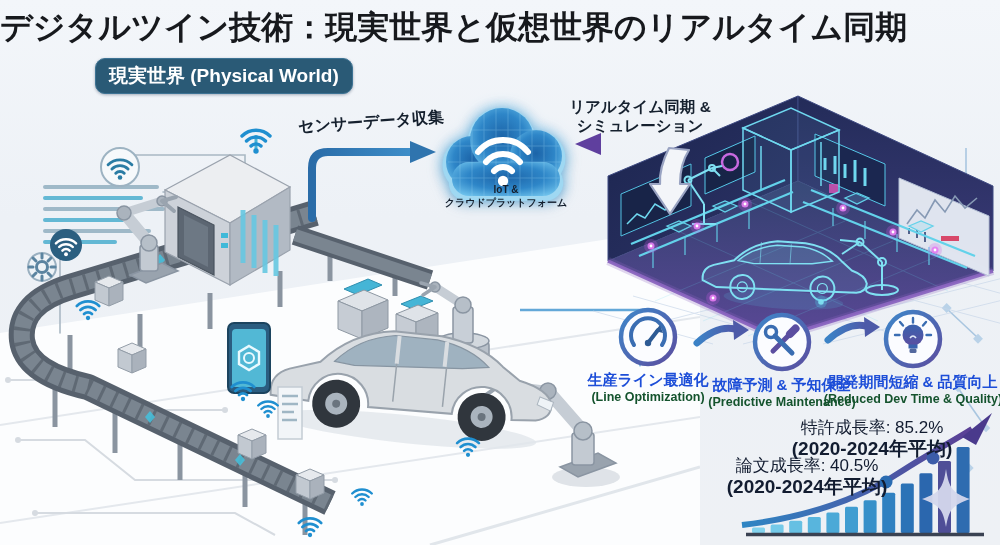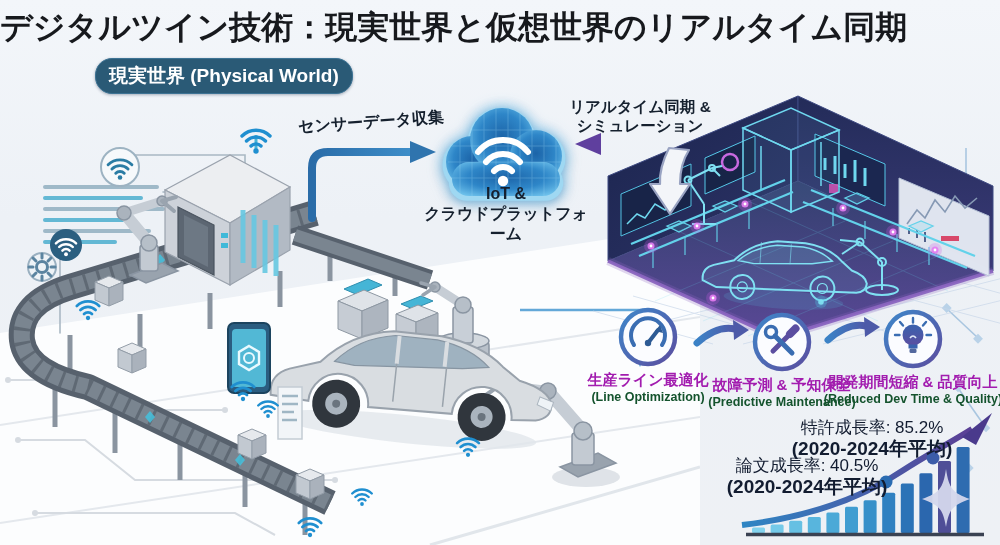--- a/index.html
+++ b/index.html
@@ -9,32 +9,32 @@
     font-family:"Liberation Sans","DejaVu Sans",sans-serif;
     -webkit-font-smoothing:antialiased;
   }
   .stage{position:relative;width:1000px;height:545px;overflow:hidden;}
   .abs{position:absolute;}
   .title{
     position:absolute;left:0;top:6px;width:886px;text-align:center;
     font-size:32px;font-weight:800;color:#17191d;letter-spacing:0px;white-space:nowrap;
   }
   .badge{
-    position:absolute;top:58px;padding:4px 13px;border-radius:17px;
+    position:absolute;top:58px;padding:4px 13px;border-radius:10px;
     color:#ffffff;font-size:19px;font-weight:700;white-space:nowrap;
     box-shadow:0 1px 3px rgba(20,40,70,.35);
   }
   .badge-physical{left:95px;background:#2a5a76;border:1px solid #3d7394;}
   .badge-virtual{left:658px;background:#5c3794;border:1px solid #7552ab;}
   .lbl{position:absolute;font-weight:700;color:#15202e;text-align:center;line-height:1.25;}
   .sensor-lbl{left:296px;top:112px;width:150px;font-size:16px;transform:rotate(-4deg);white-space:nowrap;}
   .sync-lbl{left:565px;top:97px;width:150px;font-size:15.5px;}
-  .cloud-lbl{left:418px;top:184px;width:176px;font-size:16px;}
+  .cloud-lbl{left:418px;top:184px;width:176px;font-size:10px;}
   .benefit{position:absolute;text-align:center;}
-  .benefit .jp{font-size:15px;font-weight:700;color:#a21caf;margin-top:3px;white-space:nowrap;}
+  .benefit .jp{font-size:15px;font-weight:700;color:#1d4ed8;margin-top:3px;white-space:nowrap;}
   .benefit .en{font-size:12.5px;font-weight:700;color:#14532d;white-space:nowrap;}
   .b1{left:563px;top:306px;width:170px;}
   .b2{left:697px;top:311px;width:170px;}
   .b3{left:818px;top:308px;width:190px;}
   .stat{position:absolute;text-align:center;color:#121c30;line-height:1.2;z-index:6;}
   .stat .label{font-size:17px;font-weight:400;white-space:nowrap;}
   .stat .period{font-size:19px;font-weight:700;white-space:nowrap;}
   .stat1{left:762px;top:418px;width:220px;}
   .stat2{left:697px;top:456px;width:220px;}
   .cloud-glow{filter:drop-shadow(0 0 7px rgba(110,195,240,.85)) drop-shadow(0 2px 3px rgba(30,80,130,.35));}

